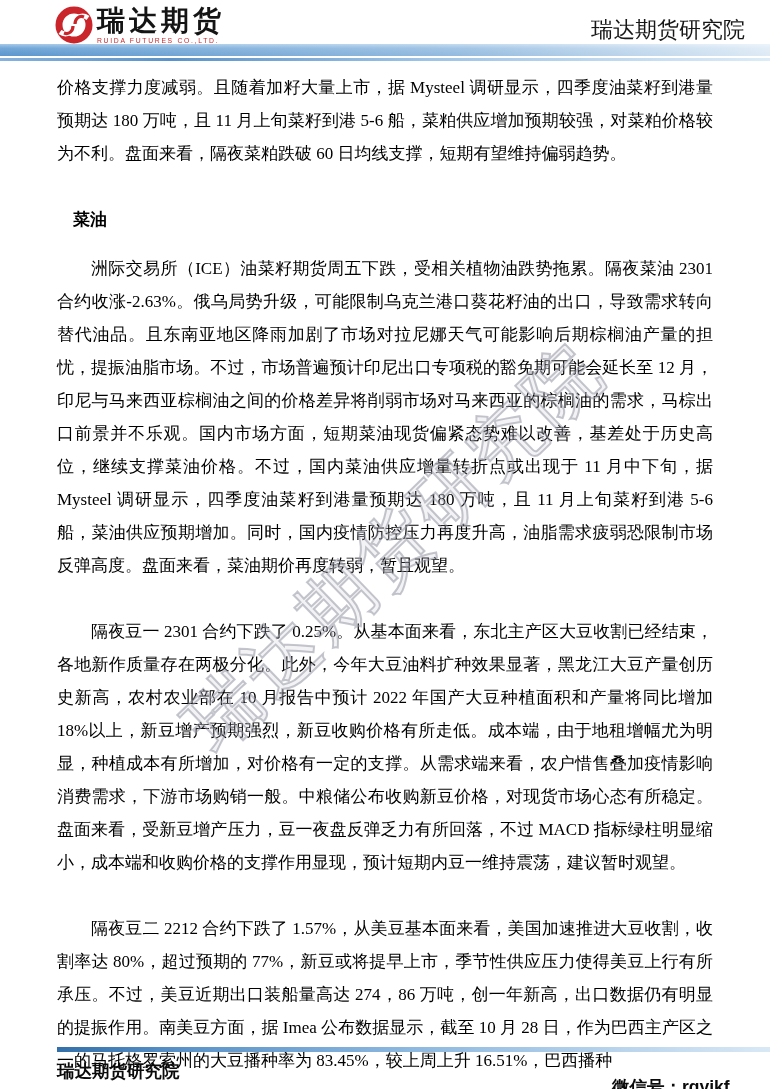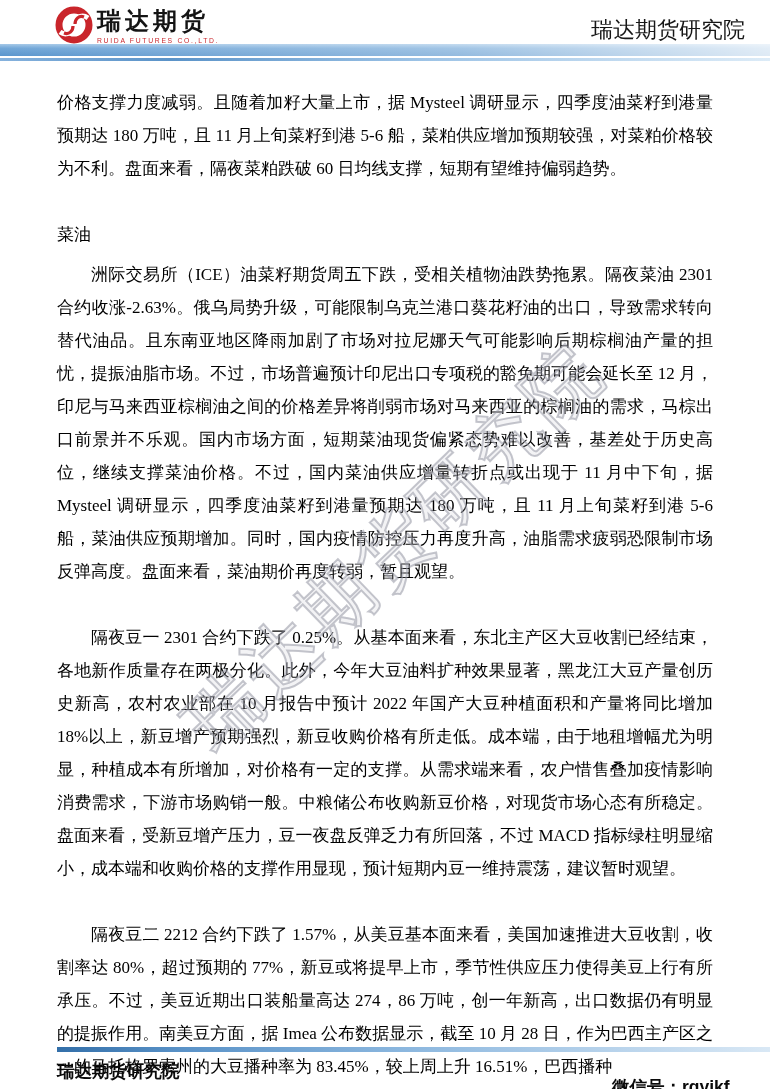--- a/index.html
+++ b/index.html
@@ -8,21 +8,21 @@
     overflow:hidden; font-family:"Liberation Serif","DejaVu Serif",serif; color:#000;
   }
 
   
   .hdr { position:absolute; top:0; left:0; width:770px; height:44px; }
   .logo { position:absolute; left:54px; top:5px; display:flex; align-items:flex-start; }
   .logo-icon { width:40px; height:40px; display:block; }
   .logo-texts { margin-left:3px; }
   .logo-cn {
     font-family:"Liberation Sans","DejaVu Sans",sans-serif; font-weight:bold;
-    font-size:24px; line-height:31px; letter-spacing:4px; color:#141414; white-space:nowrap;
+    font-size:28px; line-height:31px; letter-spacing:4px; color:#141414; white-space:nowrap;
   }
   .logo-en {
     font-family:"Liberation Sans","DejaVu Sans",sans-serif; font-size:6.8px;
     letter-spacing:1.7px; color:#c9252b; margin-top:1px; white-space:nowrap;
   }
   .institute {
     position:absolute; right:25px; top:15px;
     font-family:"Liberation Sans","DejaVu Sans",sans-serif;
     font-size:22px; color:#171717; white-space:nowrap;
   }
@@ -41,23 +41,23 @@
     background:linear-gradient(90deg, #86b2dd 0%, #5b93c8 22%, #9dc3e6 55%, #dcebf7 100%);
   }
 
   
   .content {
     position:absolute; top:59px; left:57px; width:656px;
     font-size:17px; line-height:33px; text-align:justify;
   }
   .content p { margin:0; }
   .content p.indent { text-indent:2em;margin-top:7px; }
-  .content .lead { padding-top:12px;margin-top:15px; }
+  .content .lead { padding-top:12px; }
   .sec { margin-top:33px; }
-  .sec h2 { margin:0; font-size:17px; font-weight:normal; line-height:33px; }
+  .sec h2 { margin:16px; font-size:17px; font-weight:bold; line-height:33px; }
 
   
   .watermark {
     position:absolute; left:395px; top:548px;
     transform:translate(-50%,-50%) rotate(-44deg);
     font-family:"Liberation Sans","DejaVu Sans",sans-serif;
     font-size:74px; letter-spacing:4px; white-space:nowrap;
     color:rgba(178,180,192,0.16);
     -webkit-text-stroke:2px rgba(150,152,164,0.55);
     pointer-events:none; z-index:5;

